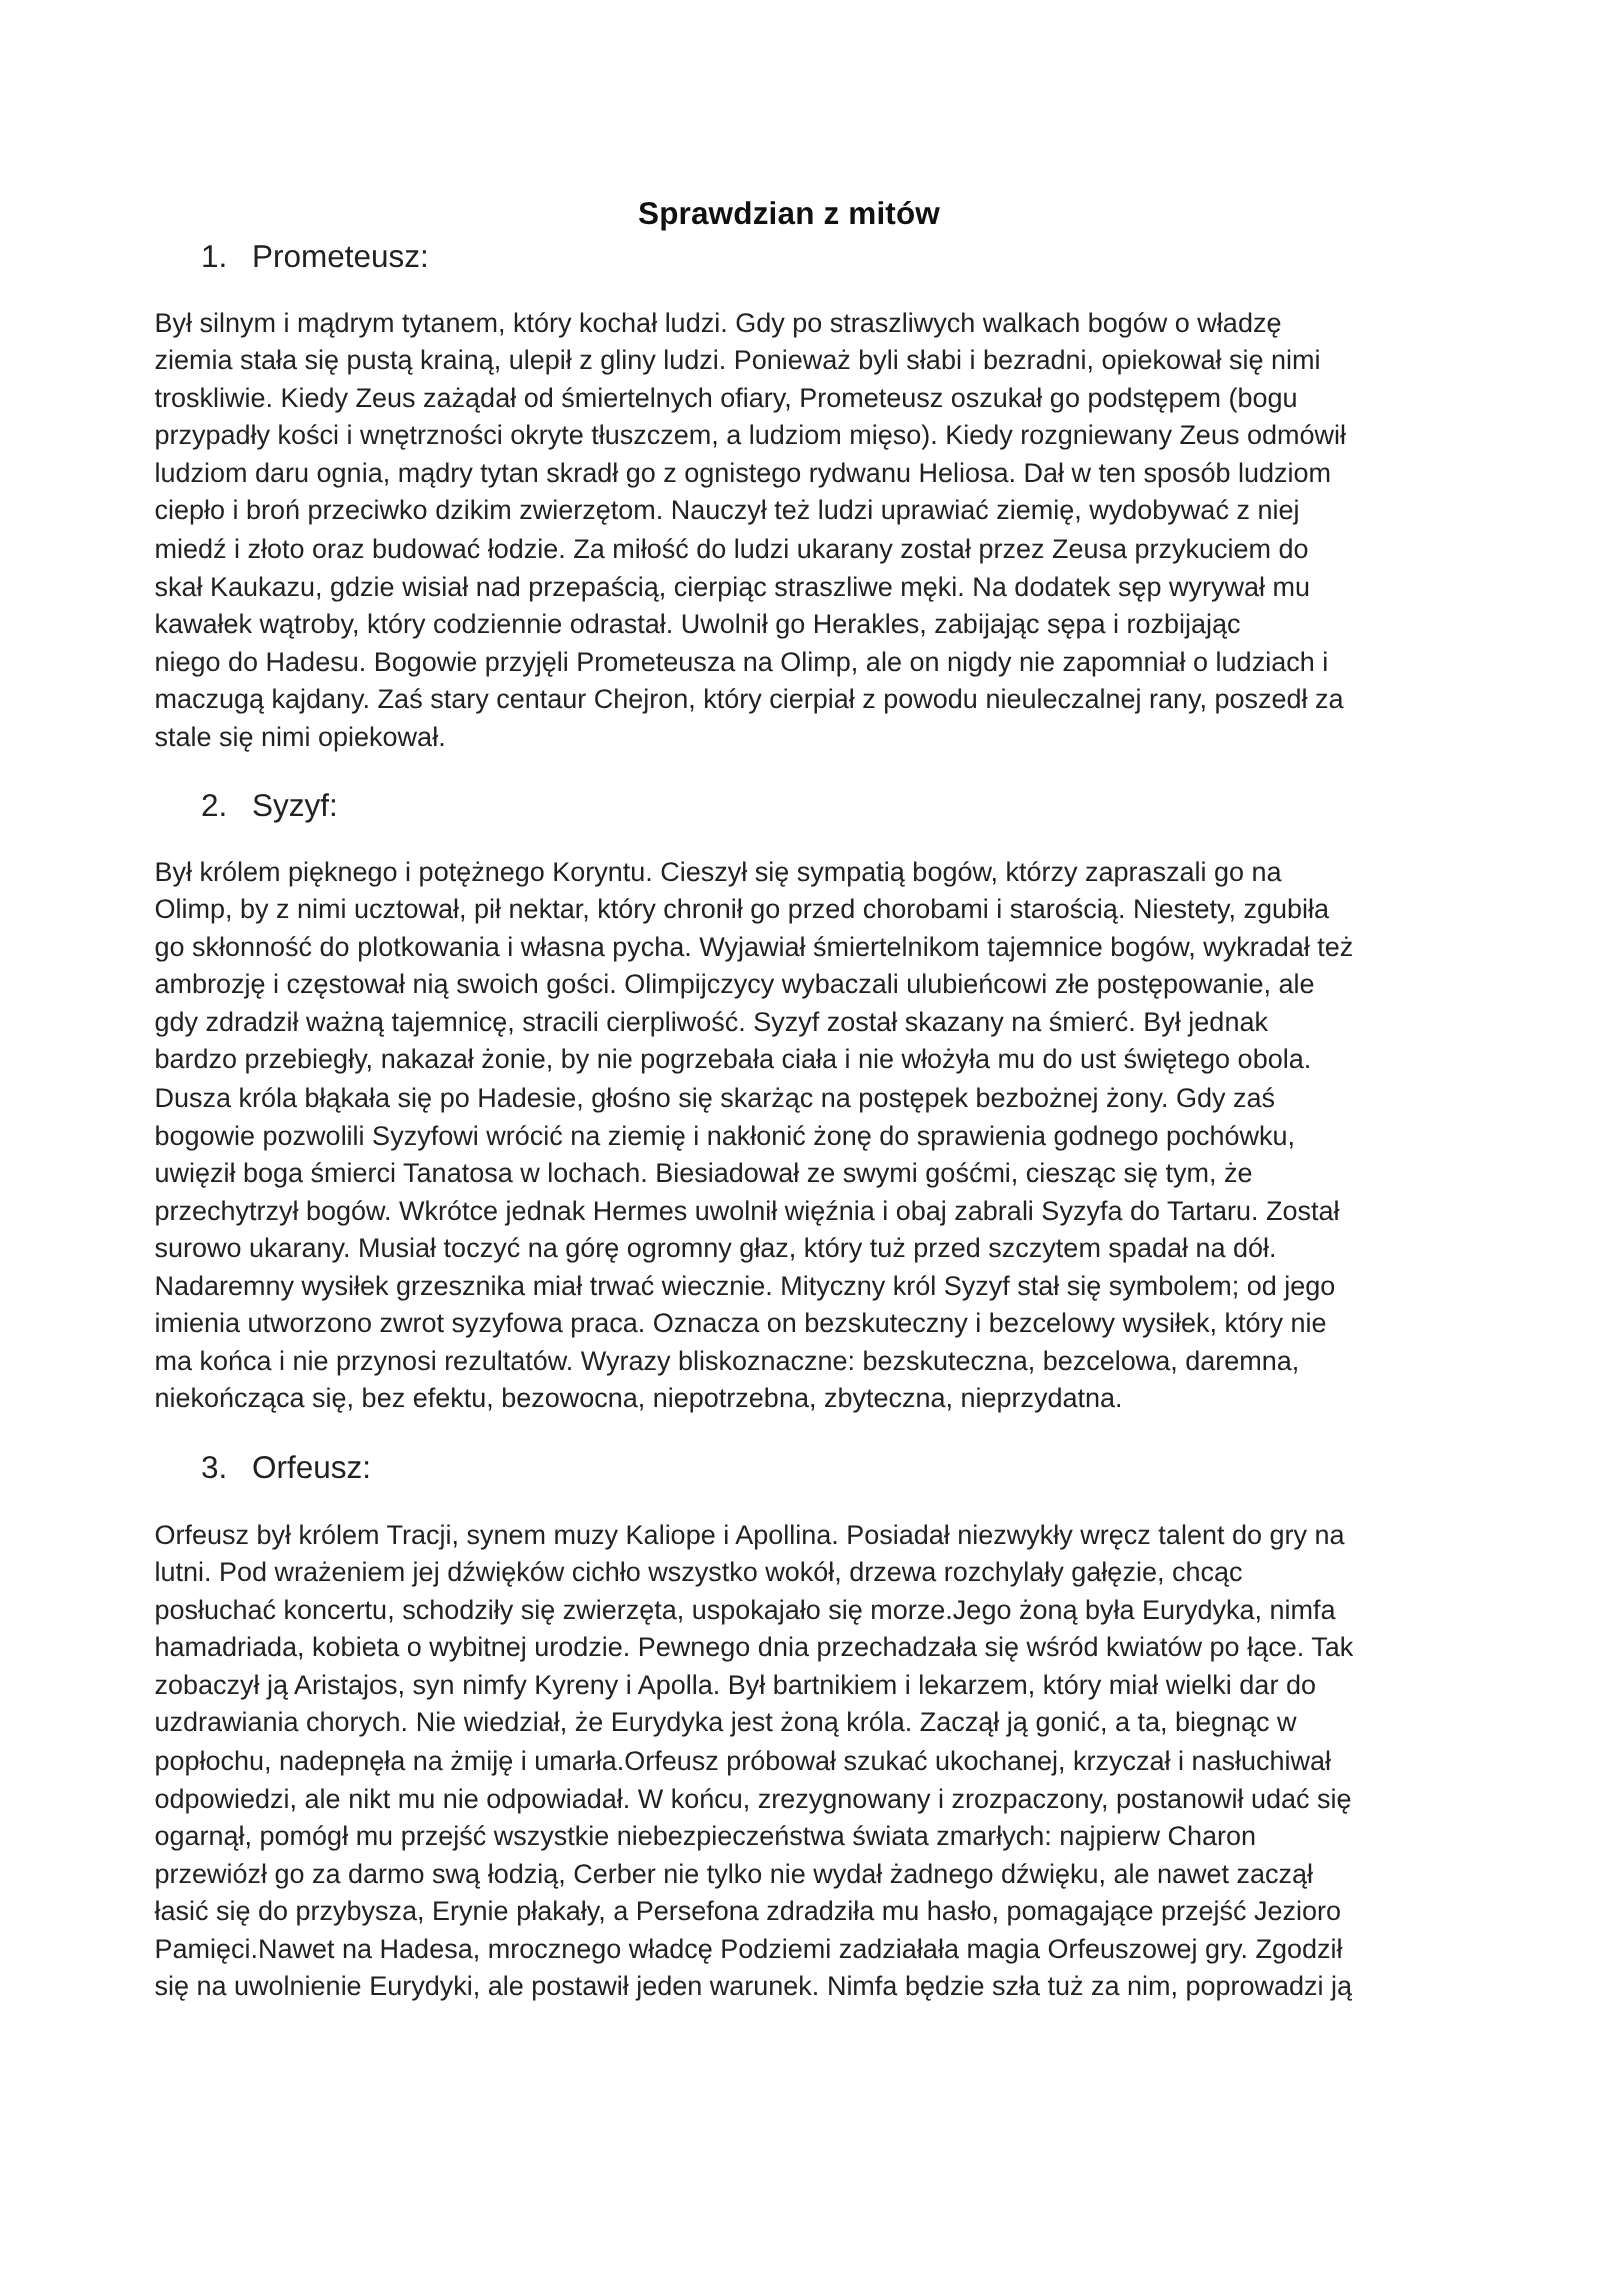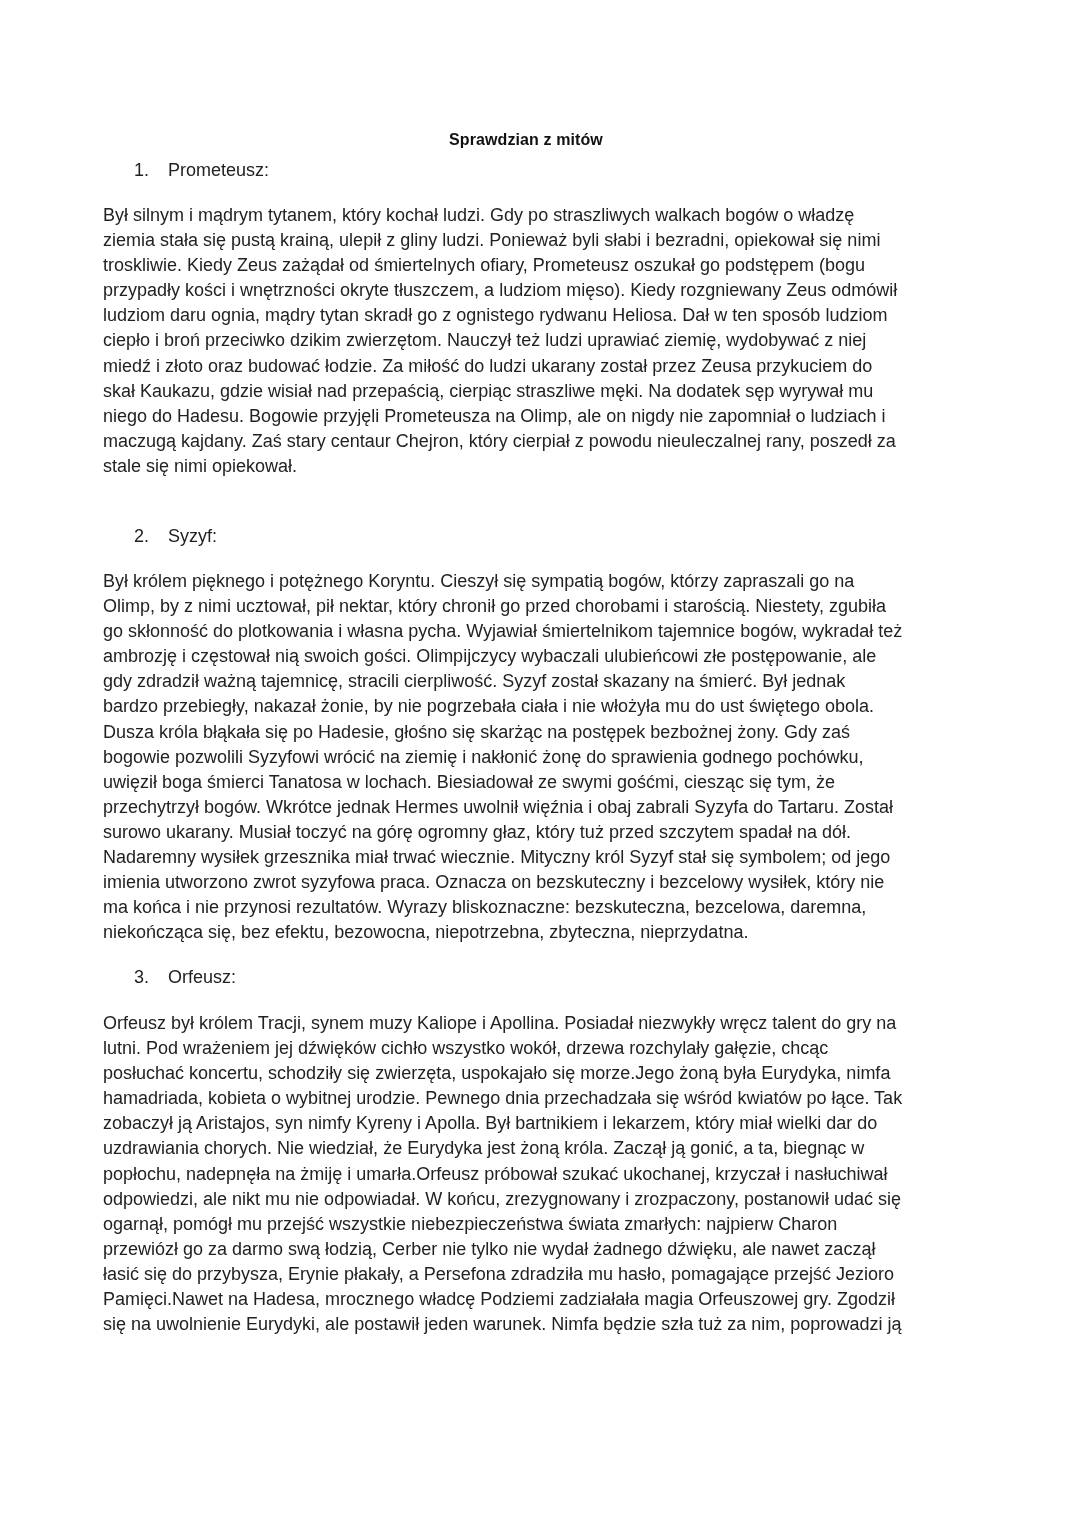--- a/index.html
+++ b/index.html
@@ -22,30 +22,30 @@
       width: 1080px;
       height: 1525px;
       background: #ffffff;
     }
     .doc-title {
       position: absolute;
       top: 131px;
       left: 0;
       width: 1052px;
       text-align: center;
-      font-size: 16px;
+      font-size: 21px;
       font-weight: bold;
       letter-spacing: 0.1px;
       color: #111;
       margin: 0;
     }
     .list-heading {
       position: absolute;
       left: 134px;
-      font-size: 18px;
+      font-size: 21px;
       color: #222;
       margin: 0;
       white-space: nowrap;
     }
     .list-heading .num {
       display: inline-block;
       width: 34px;
     }
     .paragraph {
       position: absolute;
@@ -73,20 +73,21 @@
   </div>
   <div class="paragraph" style="top:203px;">
     <span class="line">Był silnym i mądrym tytanem, który kochał ludzi. Gdy po straszliwych walkach bogów o władzę</span>
     <span class="line">ziemia stała się pustą krainą, ulepił z gliny ludzi. Ponieważ byli słabi i bezradni, opiekował się nimi</span>
     <span class="line">troskliwie. Kiedy Zeus zażądał od śmiertelnych ofiary, Prometeusz oszukał go podstępem (bogu</span>
     <span class="line">przypadły kości i wnętrzności okryte tłuszczem, a ludziom mięso). Kiedy rozgniewany Zeus odmówił</span>
     <span class="line">ludziom daru ognia, mądry tytan skradł go z ognistego rydwanu Heliosa. Dał w ten sposób ludziom</span>
     <span class="line">ciepło i broń przeciwko dzikim zwierzętom. Nauczył też ludzi uprawiać ziemię, wydobywać z niej</span>
     <span class="line">miedź i złoto oraz budować łodzie. Za miłość do ludzi ukarany został przez Zeusa przykuciem do</span>
     <span class="line">skał Kaukazu, gdzie wisiał nad przepaścią, cierpiąc straszliwe męki. Na dodatek sęp wyrywał mu</span>
+    <span class="line">kawałek wątroby, który codziennie odrastał. Uwolnił go Herakles, zabijając sępa i rozbijając</span>
     <span class="line">niego do Hadesu. Bogowie przyjęli Prometeusza na Olimp, ale on nigdy nie zapomniał o ludziach i</span>
     <span class="line">maczugą kajdany. Zaś stary centaur Chejron, który cierpiał z powodu nieuleczalnej rany, poszedł za</span>
     <span class="line">stale się nimi opiekował.</span>
   </div>
 
   <div class="list-heading" style="top:526px;">
     <span class="num">2.</span><span>Syzyf:</span>
   </div>
   <div class="paragraph" style="top:569px;">
     <span class="line">Był królem pięknego i potężnego Koryntu. Cieszył się sympatią bogów, którzy zapraszali go na</span>

